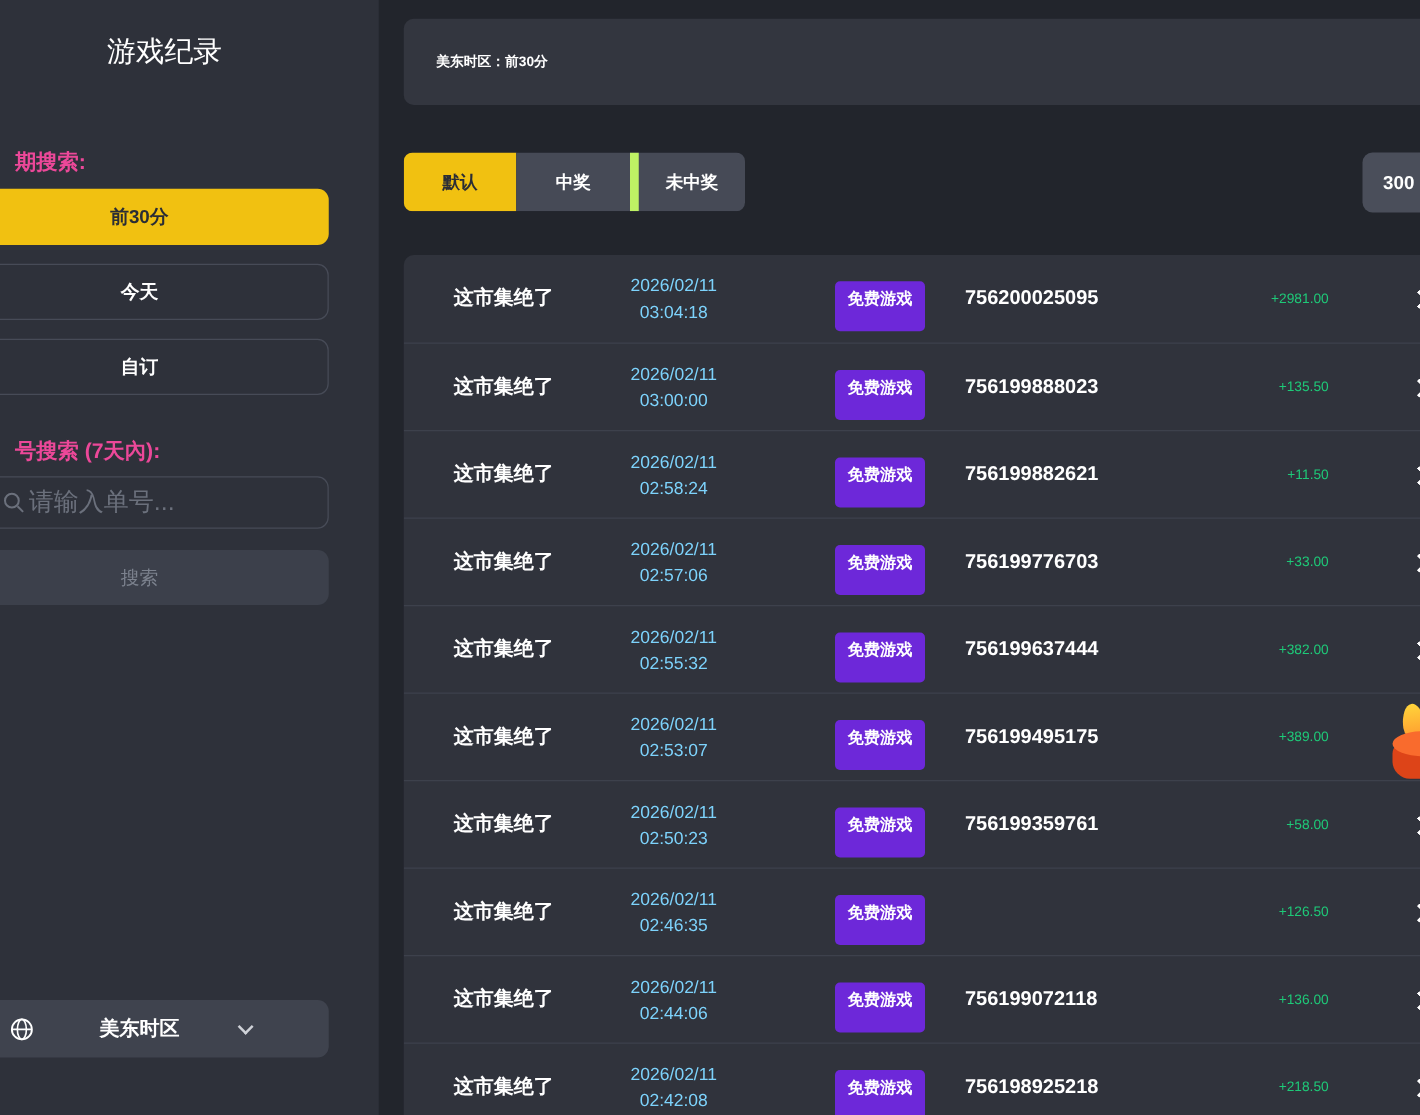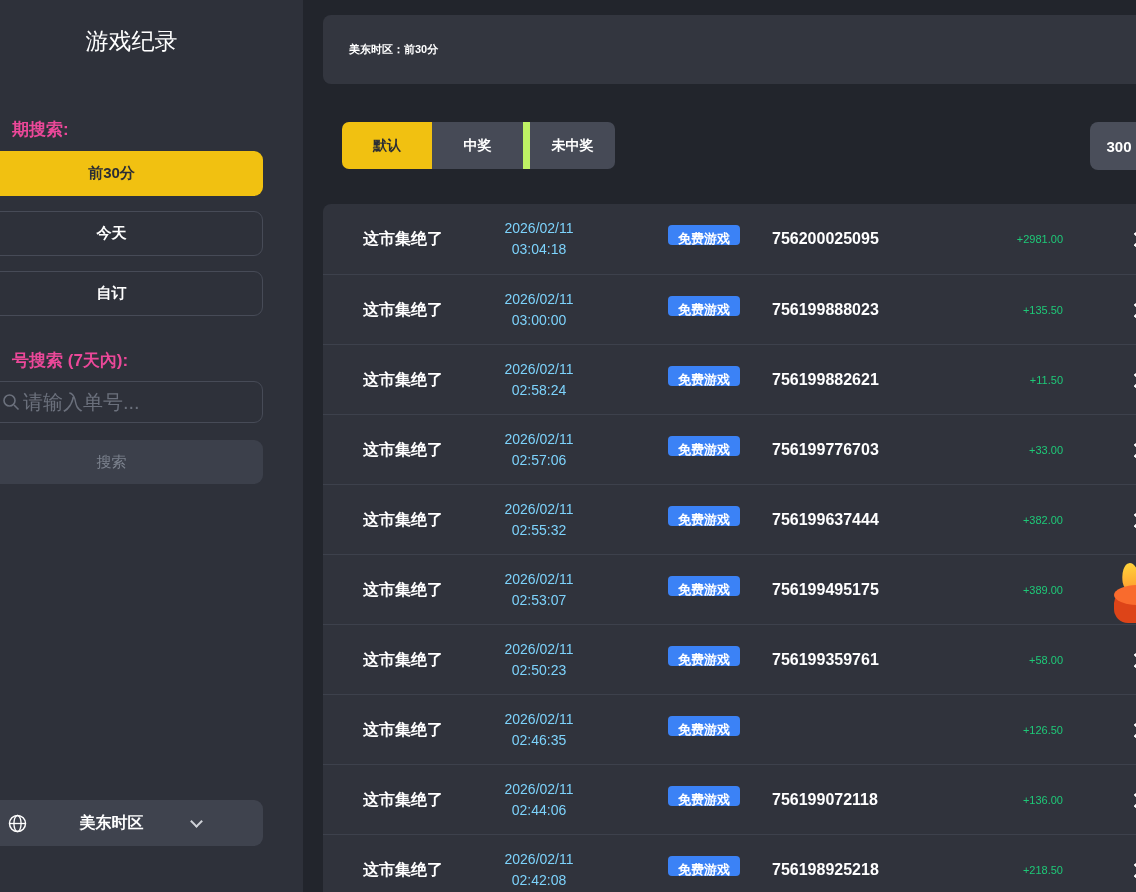--- a/index.html
+++ b/index.html
@@ -57,21 +57,21 @@
     transform:rotate(45deg);
   }
   
   .topbar {
     position:absolute; left:323px; right:0; top:15px; height:69px;
     background:#33363f; border-radius:8px 0 0 8px;
     display:flex; align-items:center;
   }
   .topbar-text { margin-left:26px; font-size:11px; font-weight:bold; }
   .tabs {
-    position:absolute; left:342px; top:122px; height:47px;
+    position:absolute; left:323px; top:122px; height:47px;
     display:flex; border-radius:7px; overflow:hidden;
   }
   .tab {
     height:47px; display:flex; align-items:center; justify-content:center;
     font-size:14px; font-weight:bold; background:#464a56; color:#fff; cursor:pointer;
   }
   .tab.w1 { width:90px; } .tab.w2 { width:91px; } .tab.w3 { width:92px; border-left:7px solid #bef264; }
   .tab.active { background:#f1c111; color:#2a2d35; }
   .btn-300 {
     position:absolute; left:1090px; top:122px; width:58px; height:48px;
@@ -87,22 +87,22 @@
   .rec-row:first-child { border-top:none; }
   .rec-name {
     position:absolute; left:40px; top:0; height:70px; line-height:70px;
     font-size:16px; font-weight:bold; color:#fff;
   }
   .rec-date {
     position:absolute; left:156px; width:120px; top:14px;
     text-align:center; font-size:14px; line-height:21px; color:#7dd3fc;
   }
   .rec-badge {
-    position:absolute; left:345px; top:21px; width:72px; height:20px;
-    background:#3b82f6; border-radius:4px; color:#fff;
+    position:absolute; left:345px; top:21px; width:72px; height:40px;
+    background:#6d28d9; border-radius:4px; color:#fff;
     font-size:13px; font-weight:bold; line-height:28px; text-align:center;
   }
   .rec-order {
     position:absolute; left:449px; top:0; height:70px; line-height:70px;
     font-size:16px; font-weight:bold; color:#fff;
   }
   .rec-amount {
     position:absolute; right:73px; top:0; height:70px; line-height:70px;
     font-size:11px; color:#1ec978;
   }

